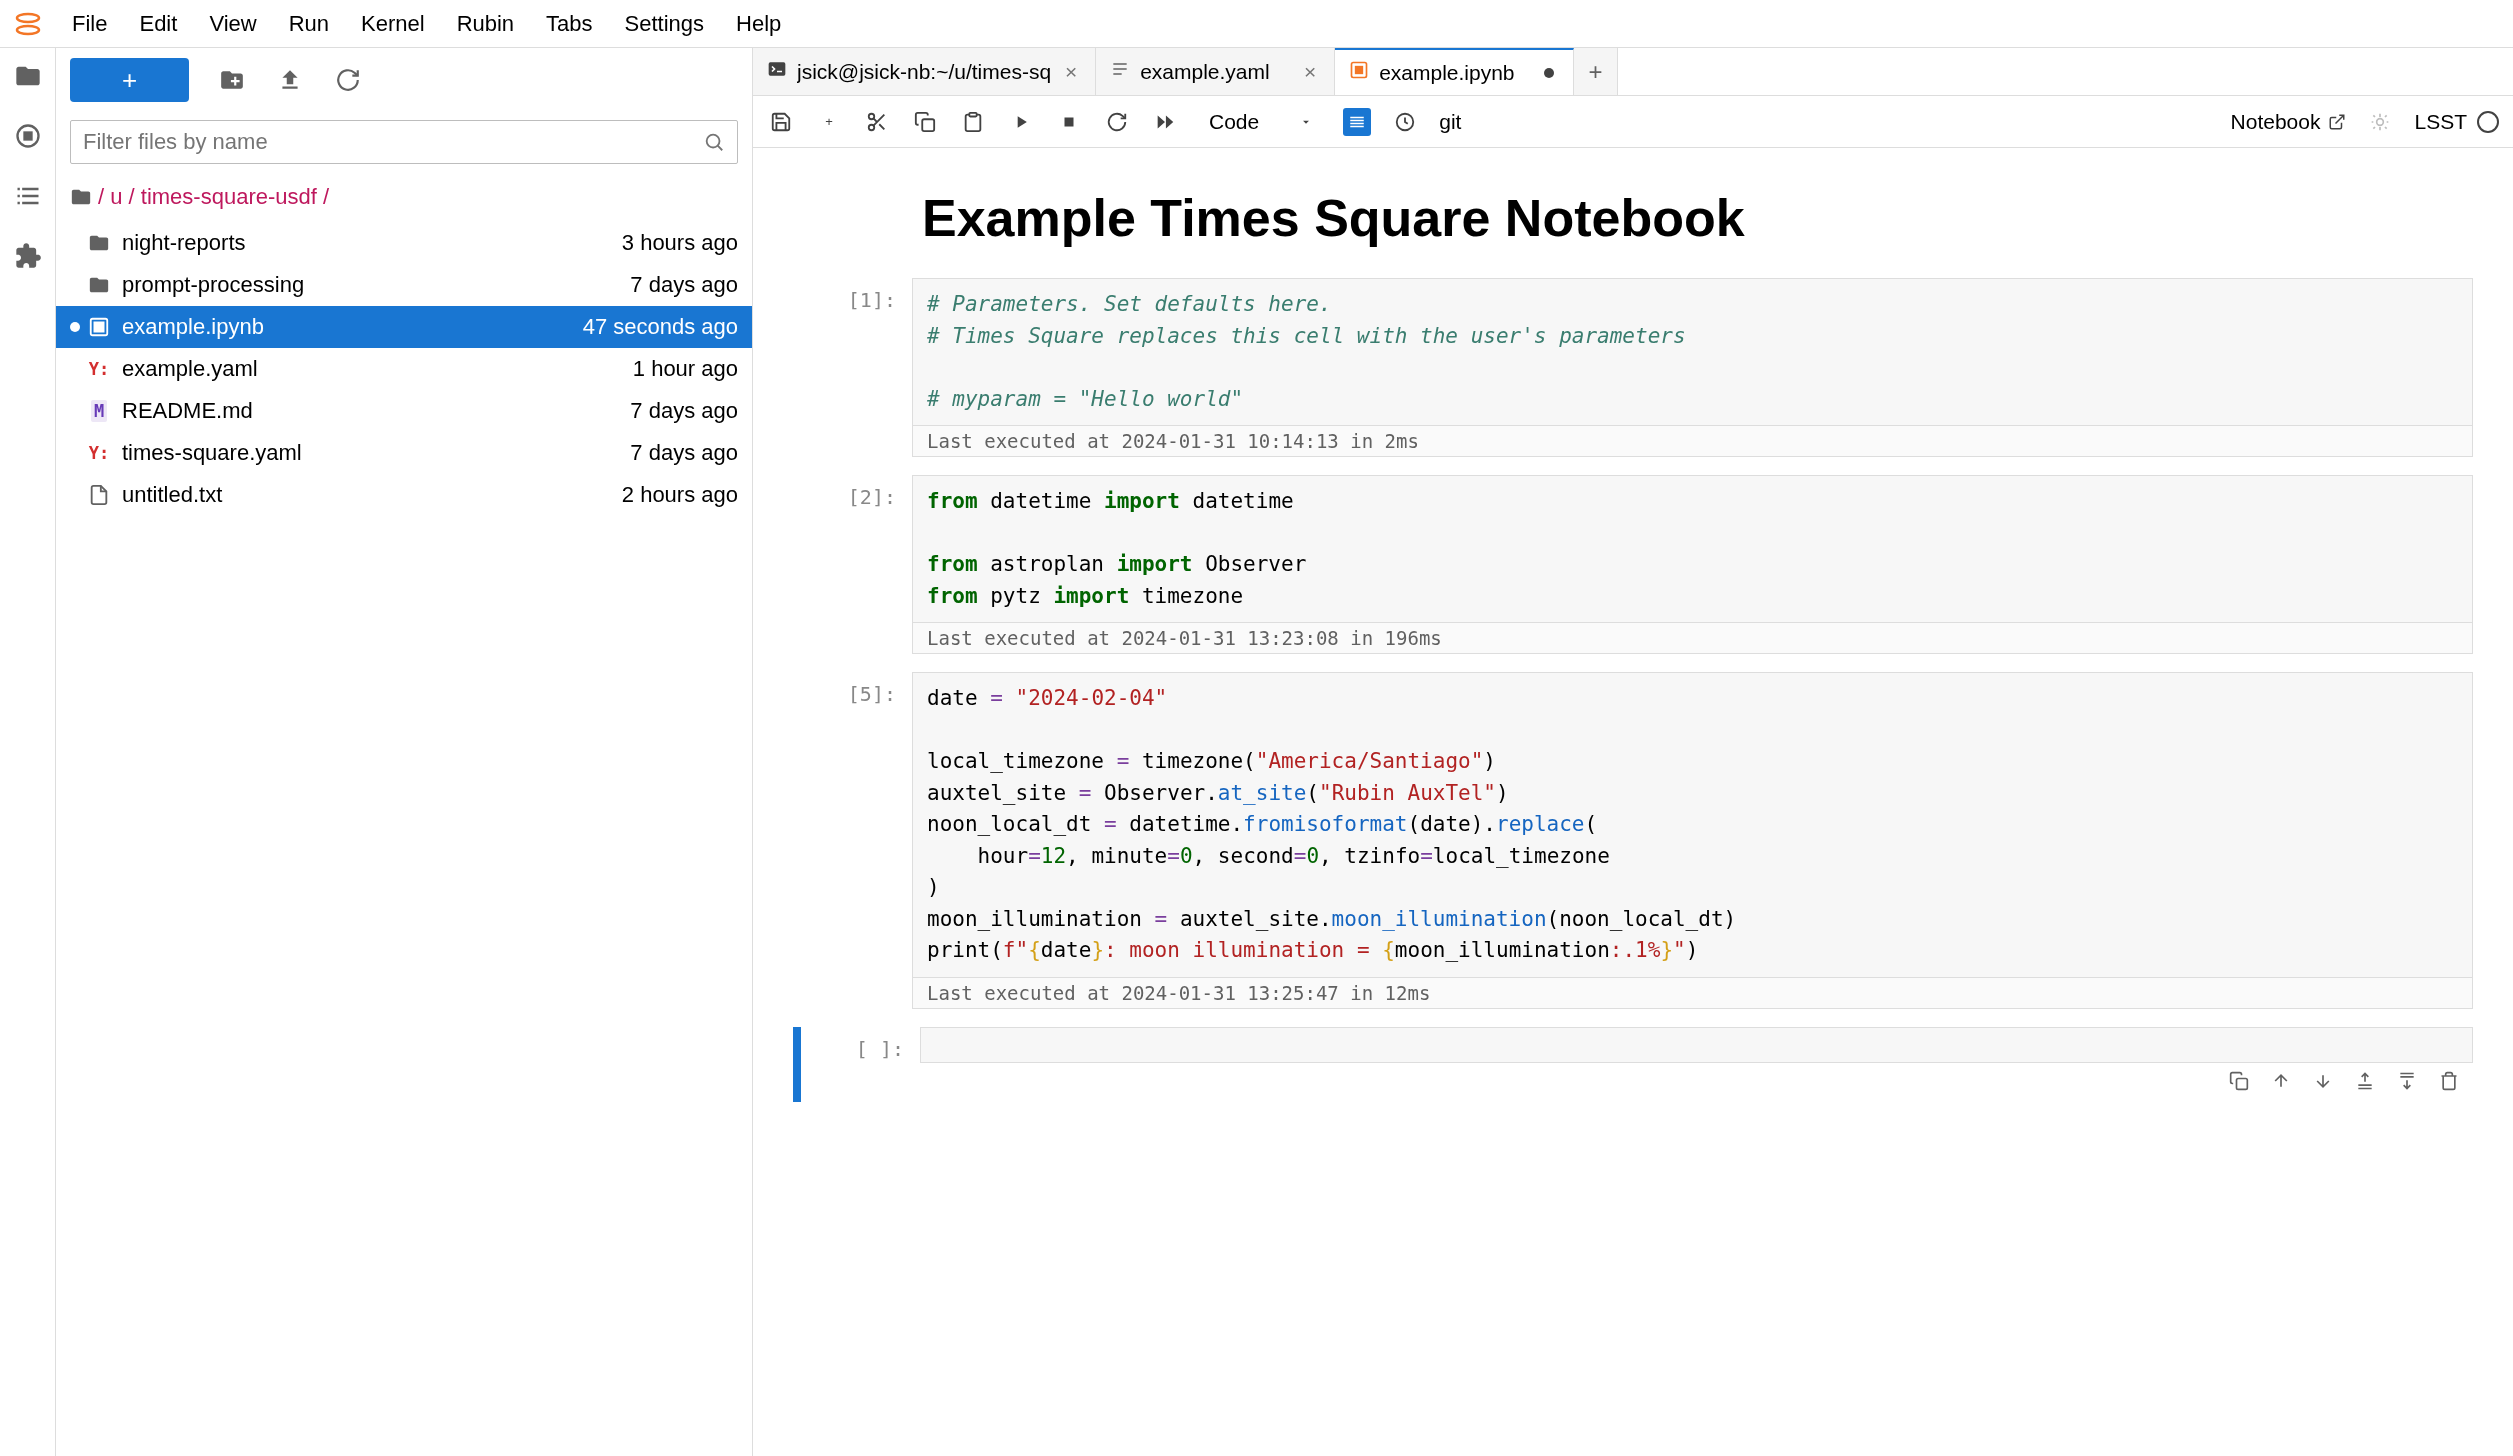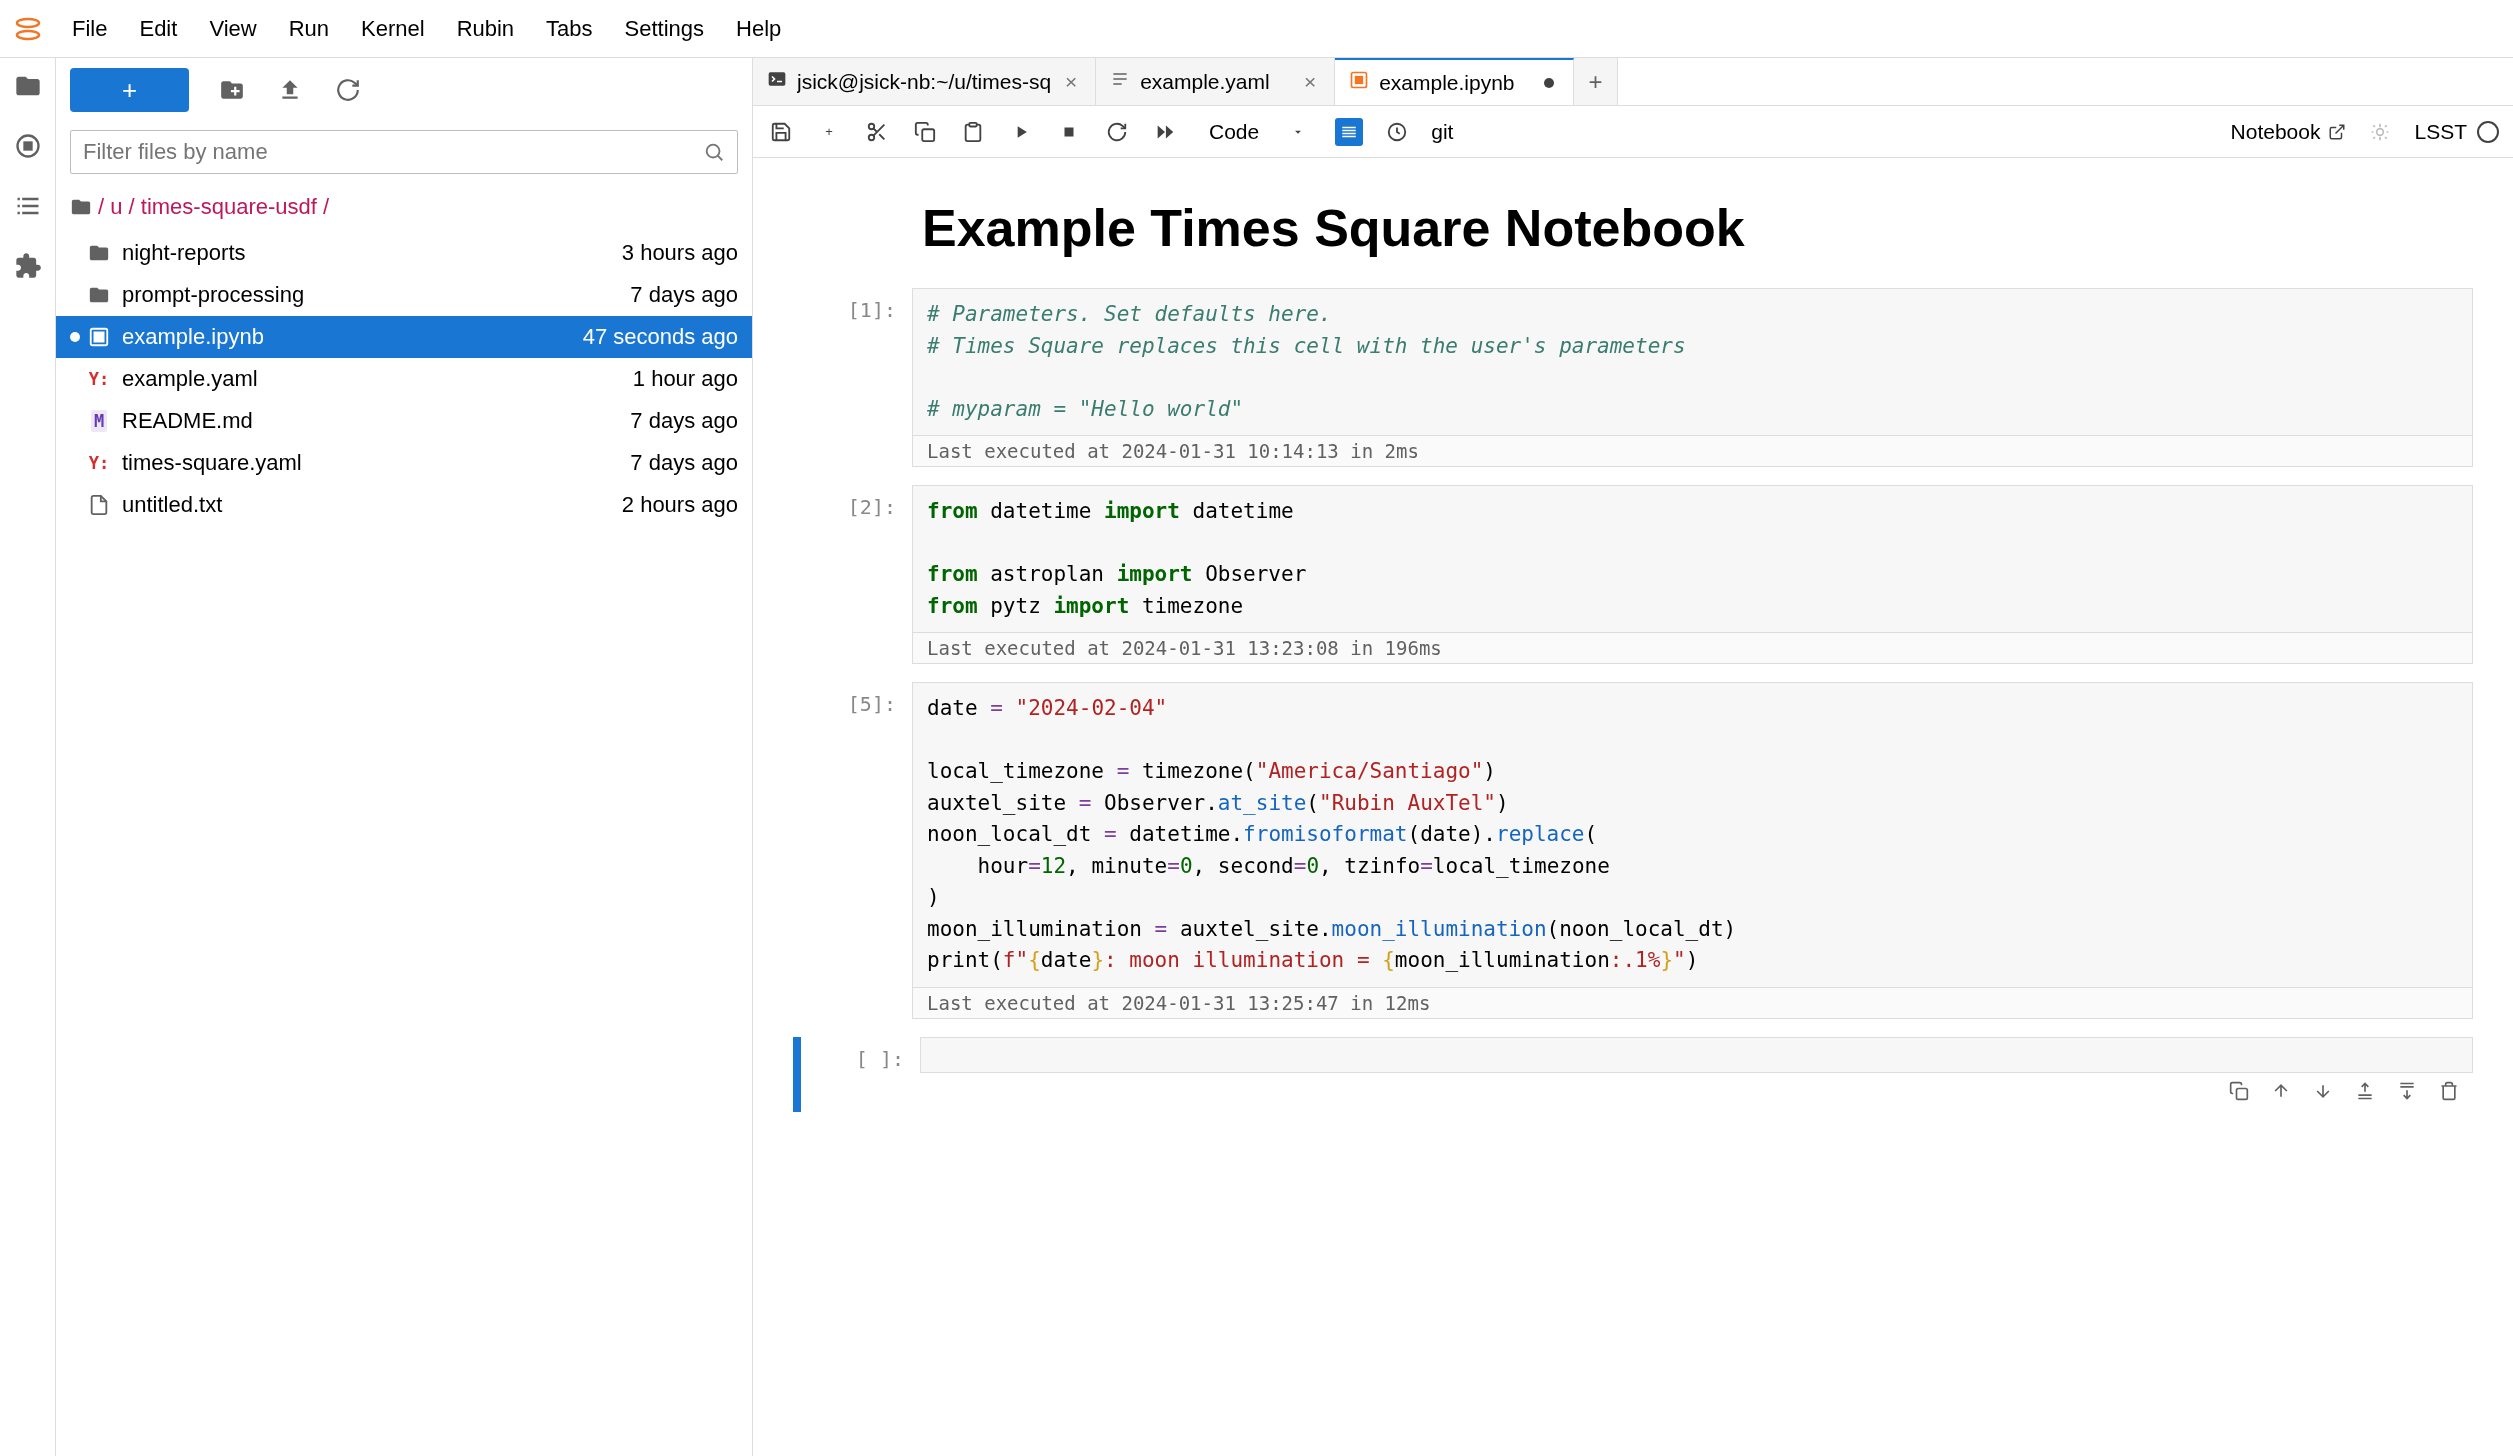--- a/index.html
+++ b/index.html
@@ -9,21 +9,21 @@
   color: #000;
   background: #fff;
   overflow: hidden;
   width: 2513px;
   height: 1457px;
   transform-origin: top left;
 }
 .topbar {
   display: flex;
   align-items: center;
-  height: 58px;
+  height: 48px;
   border-bottom: 1px solid #ddd;
   padding: 0 8px;
 }
 .logo {
   width: 32px; height: 32px;
   margin: 0 12px 0 4px;
   display: flex; align-items: center; justify-content: center;
 }
 .menu { display: flex; gap: 0; }
 .menu-item {
@@ -191,21 +191,21 @@
 }
 .nb-tool {
   width: 28px; height: 28px;
   display: flex; align-items: center; justify-content: center;
   color: #424242;
   cursor: pointer;
 }
 .cell-type {
   display: flex;
   align-items: center;
-  gap: 32px;
+  gap: 40px;
   font-size: 21px;
   padding: 4px 10px;
   cursor: pointer;
 }
 .nb-right {
   margin-left: auto;
   display: flex;
   align-items: center;
   gap: 20px;
   font-size: 21px;

